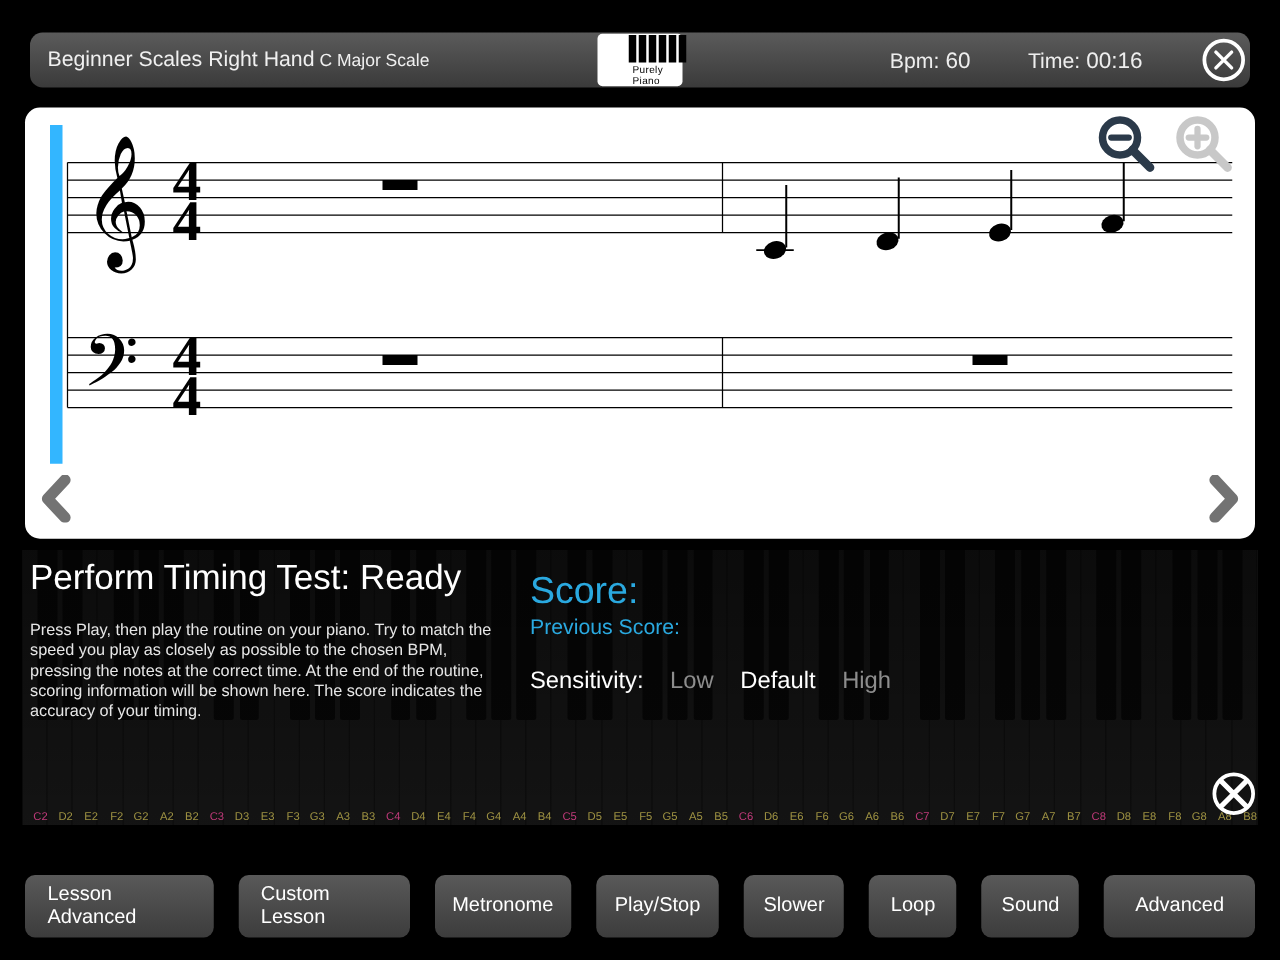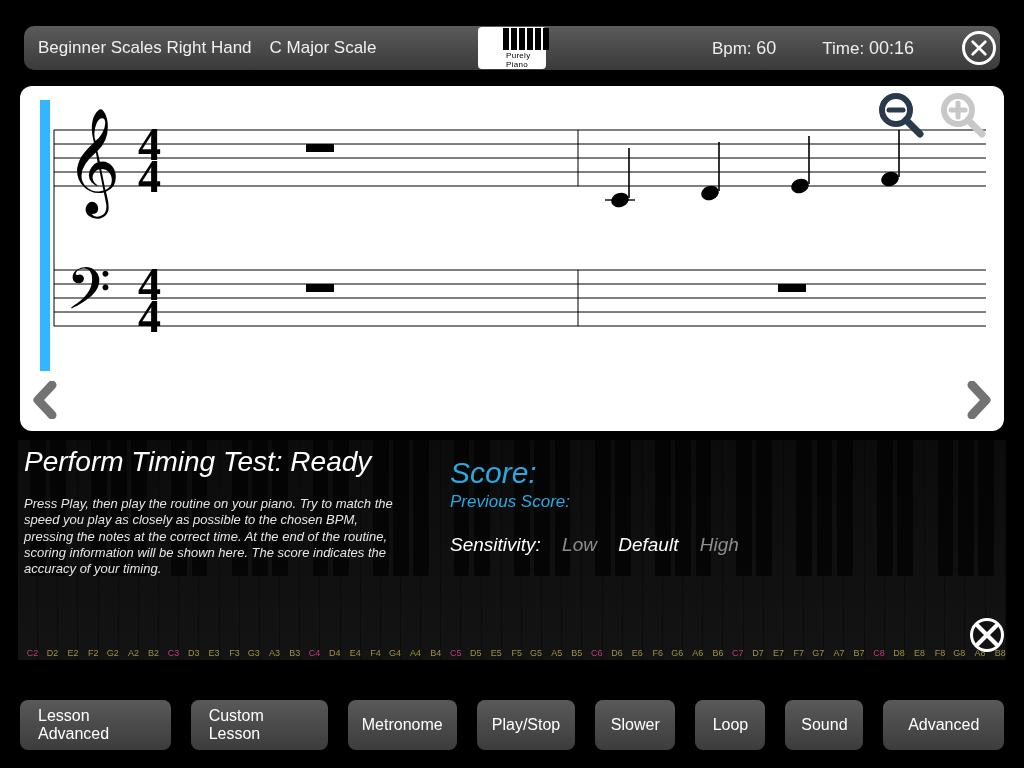--- a/index.html
+++ b/index.html
@@ -4,24 +4,23 @@
 <style>
   * { box-sizing: border-box; margin: 0; padding: 0; }
   html, body { width: 1024px; height: 768px; overflow: hidden; background: #000; font-family: "Segoe UI", Arial, sans-serif; color: #fff; }
   .root { position: relative; width: 1024px; height: 768px; background: #000; }
 
   
   .topbar {
     position: absolute; left: 24px; top: 26px; right: 24px; height: 44px;
     background: linear-gradient(#5b5b5b, #3a3a3a);
     border-radius: 10px; display: flex; align-items: center; padding: 0 14px;
-    gap: 14px;
   }
   .topbar .title1 { font-size: 17px; color: #f0f0f0; }
-  .topbar .title2 { font-size: 17px; color: #f0f0f0; margin-left: 4px; }
+  .topbar .title2 { font-size: 14px; color: #f0f0f0; margin-left: 4px; }
   .logo {
     position: absolute; left: 50%; top: 50%; transform: translate(-50%, -50%);
     width: 68px; height: 42px; background: #fff; border-radius: 4px; display: flex; flex-direction: column; align-items: center; justify-content: center; padding-left: 28px;
   }
   .logo .keys { display: flex; gap: 0; margin-top: 1px; }
   .logo .key { width: 6px; height: 22px; background: #000; margin: 0 1px; }
   .logo .label { font-size: 8px; color: #000; margin-top: 1px; letter-spacing: .3px; }
   .topbar .right { margin-left: auto; display: flex; align-items: center; gap: 46px; margin-right: 72px; }
   .topbar .kv { font-size: 17px; color: #eee; }
   .topbar .kv .val { font-size: 18px; }
@@ -57,21 +56,21 @@
   .kbd-white { position:absolute; left:0; right:0; top:0; bottom:0; display:flex; }
   .kbd-white div { flex:1; border-right:1px solid #222; background:#333; }
   .kbd-black { position:absolute; left:0; top:0; height:62%; width:100%; }
   .kbd-black span { position:absolute; top:0; width:1.6%; height:100%; background:#111; border-radius:0 0 2px 2px; }
   .kbd-labels { position:absolute; left:0; right:0; bottom:2px; display:flex; z-index:4; }
   .kbd-labels span { flex:1; text-align:right; font-size:9px; color:#9e9242; }
   .kbd-labels span.c { color:#c03a7a; }
 
   .info {
     position: absolute; left: 24px; right: 24px; top: 446px; z-index: 5;
-    display: flex; gap: 46px; font-style: italic;
+    display: flex; gap: 20px;
   }
   .info .col1 { width: 380px; }
   .big-status { font-size: 28px; color: #fff; font-weight: 400; }
   .instructions { margin-top: 18px; font-size: 13px; line-height: 1.25; color: #e6e6e6; max-width: 370px; }
   .col2 .score-line { font-size: 30px; color: #2aa9e0; margin-top: 10px; }
   .col2 .prev-line { font-size: 17px; color: #2aa9e0; margin-top: 2px; }
   .sens-row { margin-top: 22px; font-size: 19px; text-align: center; }
   .sens-row .label { color: #fff; margin-right: 8px; }
   .sens-opt { margin: 0 8px; cursor: pointer; color: #8d8d8d; }
   .sens-opt.selected { color: #fff; }

